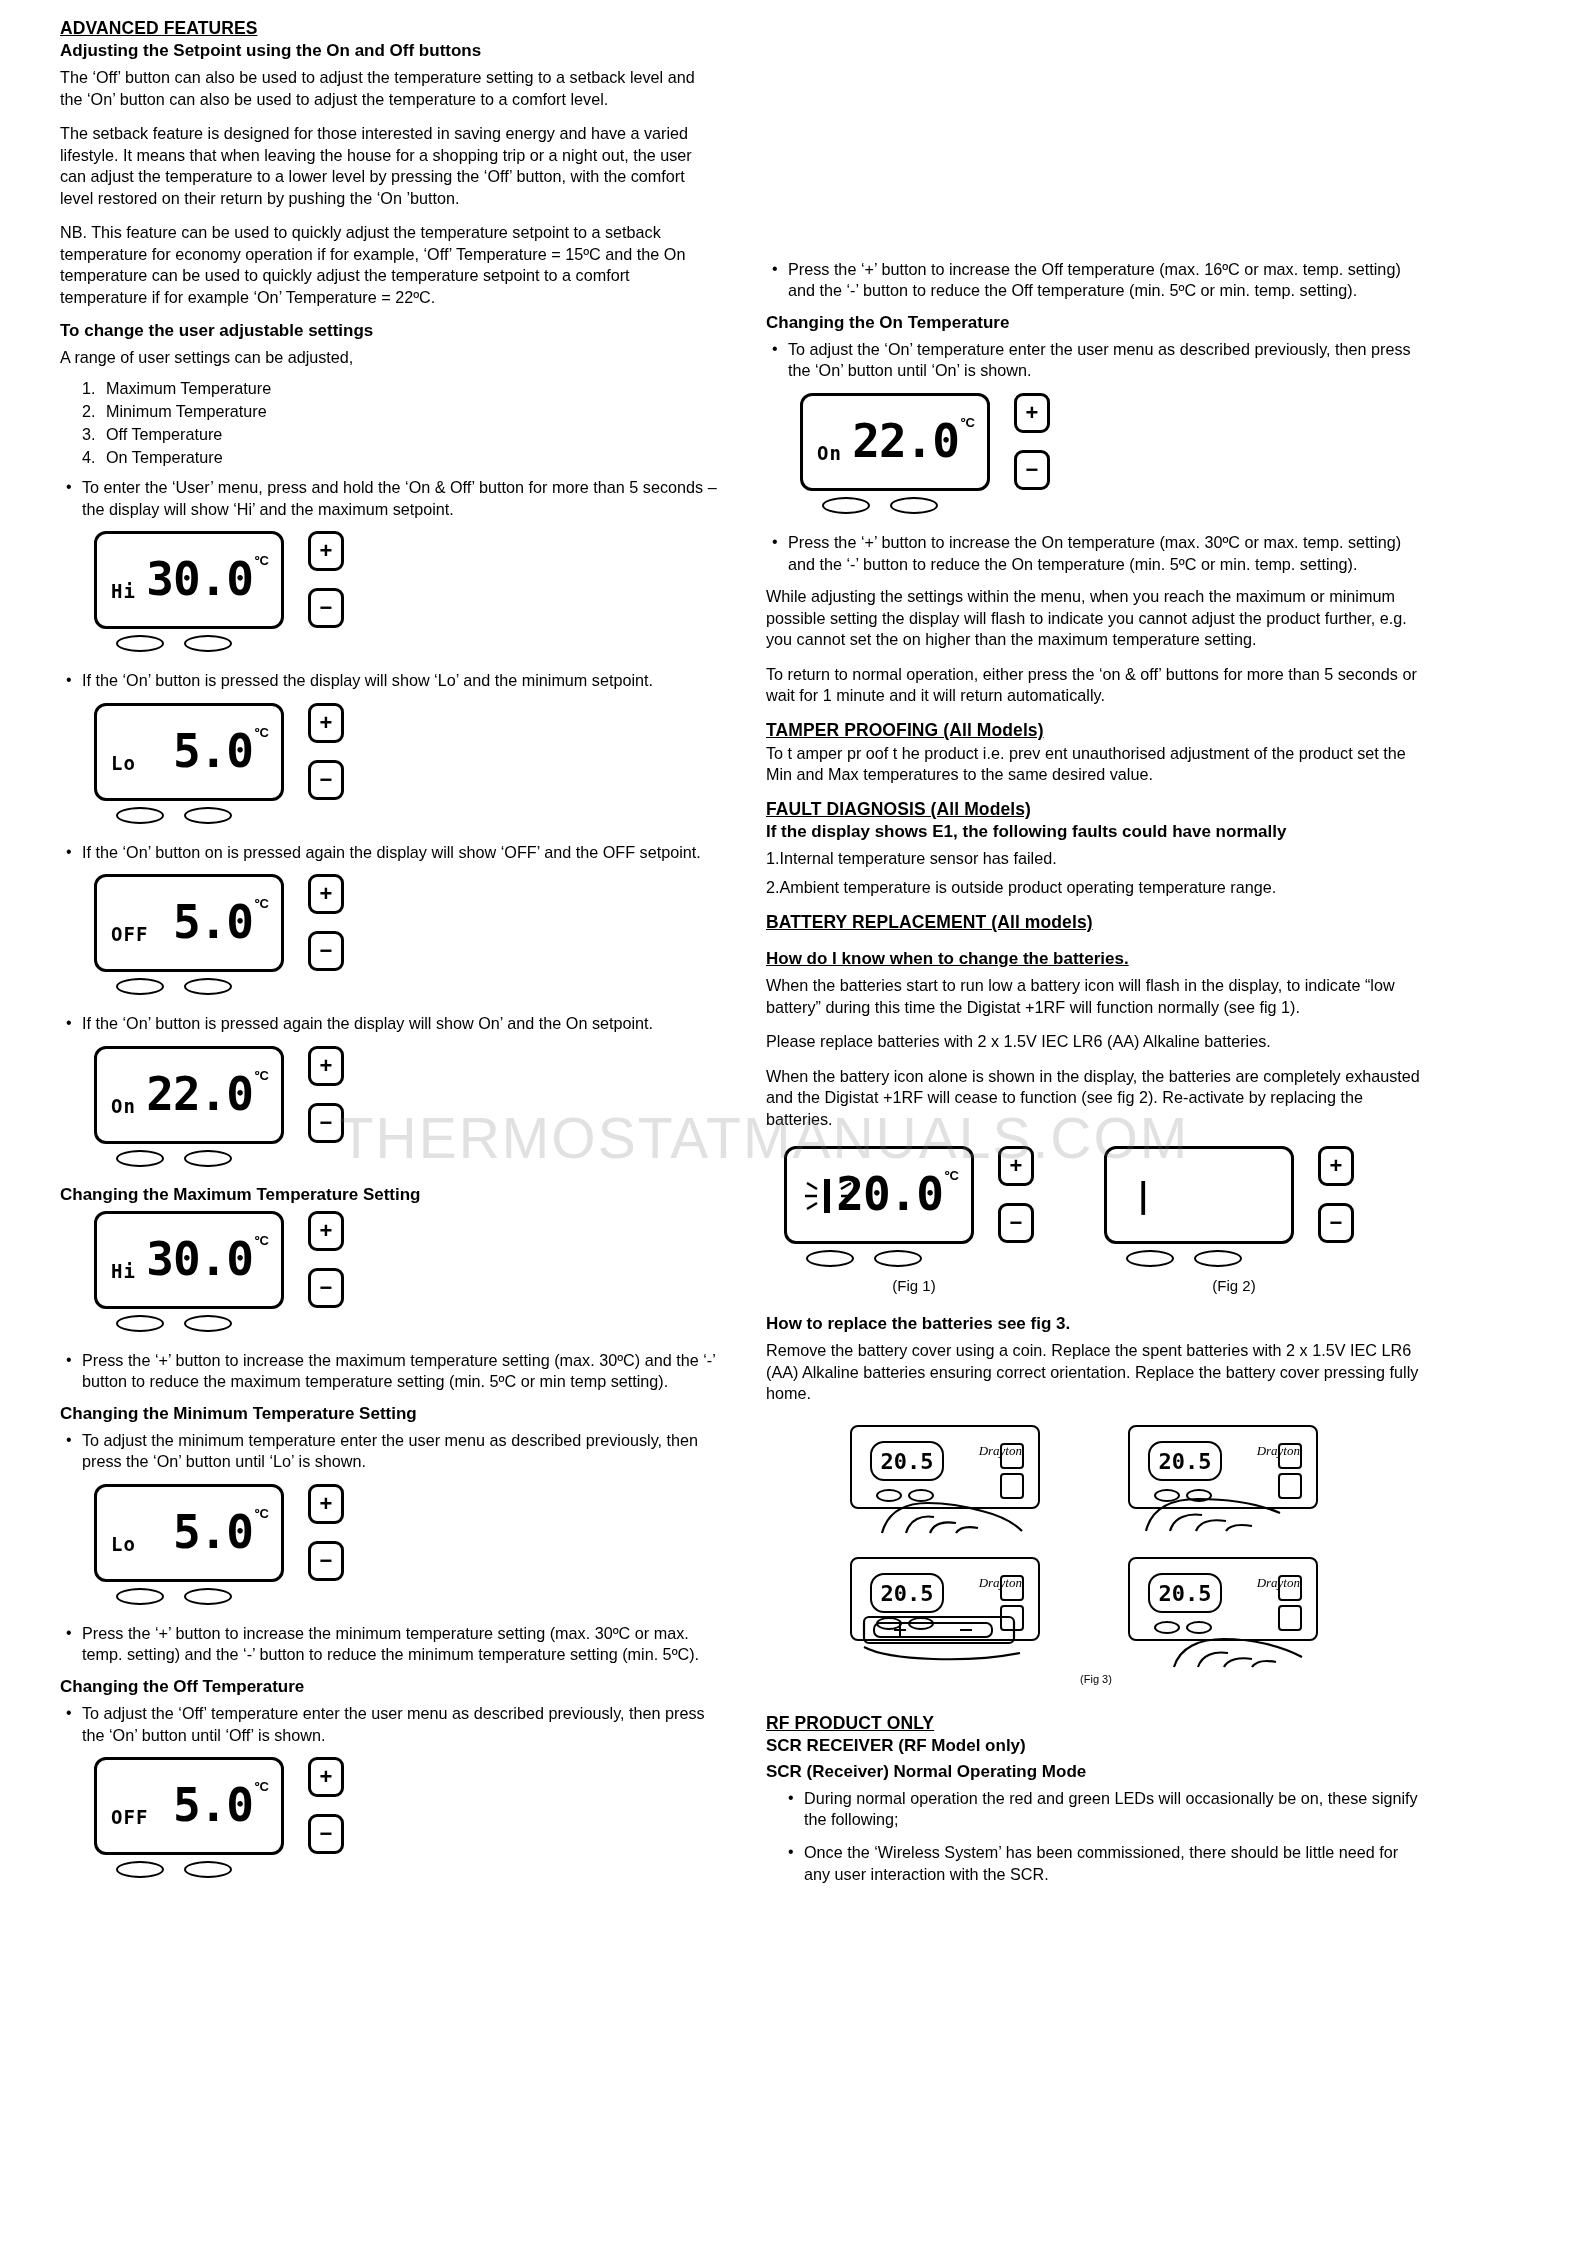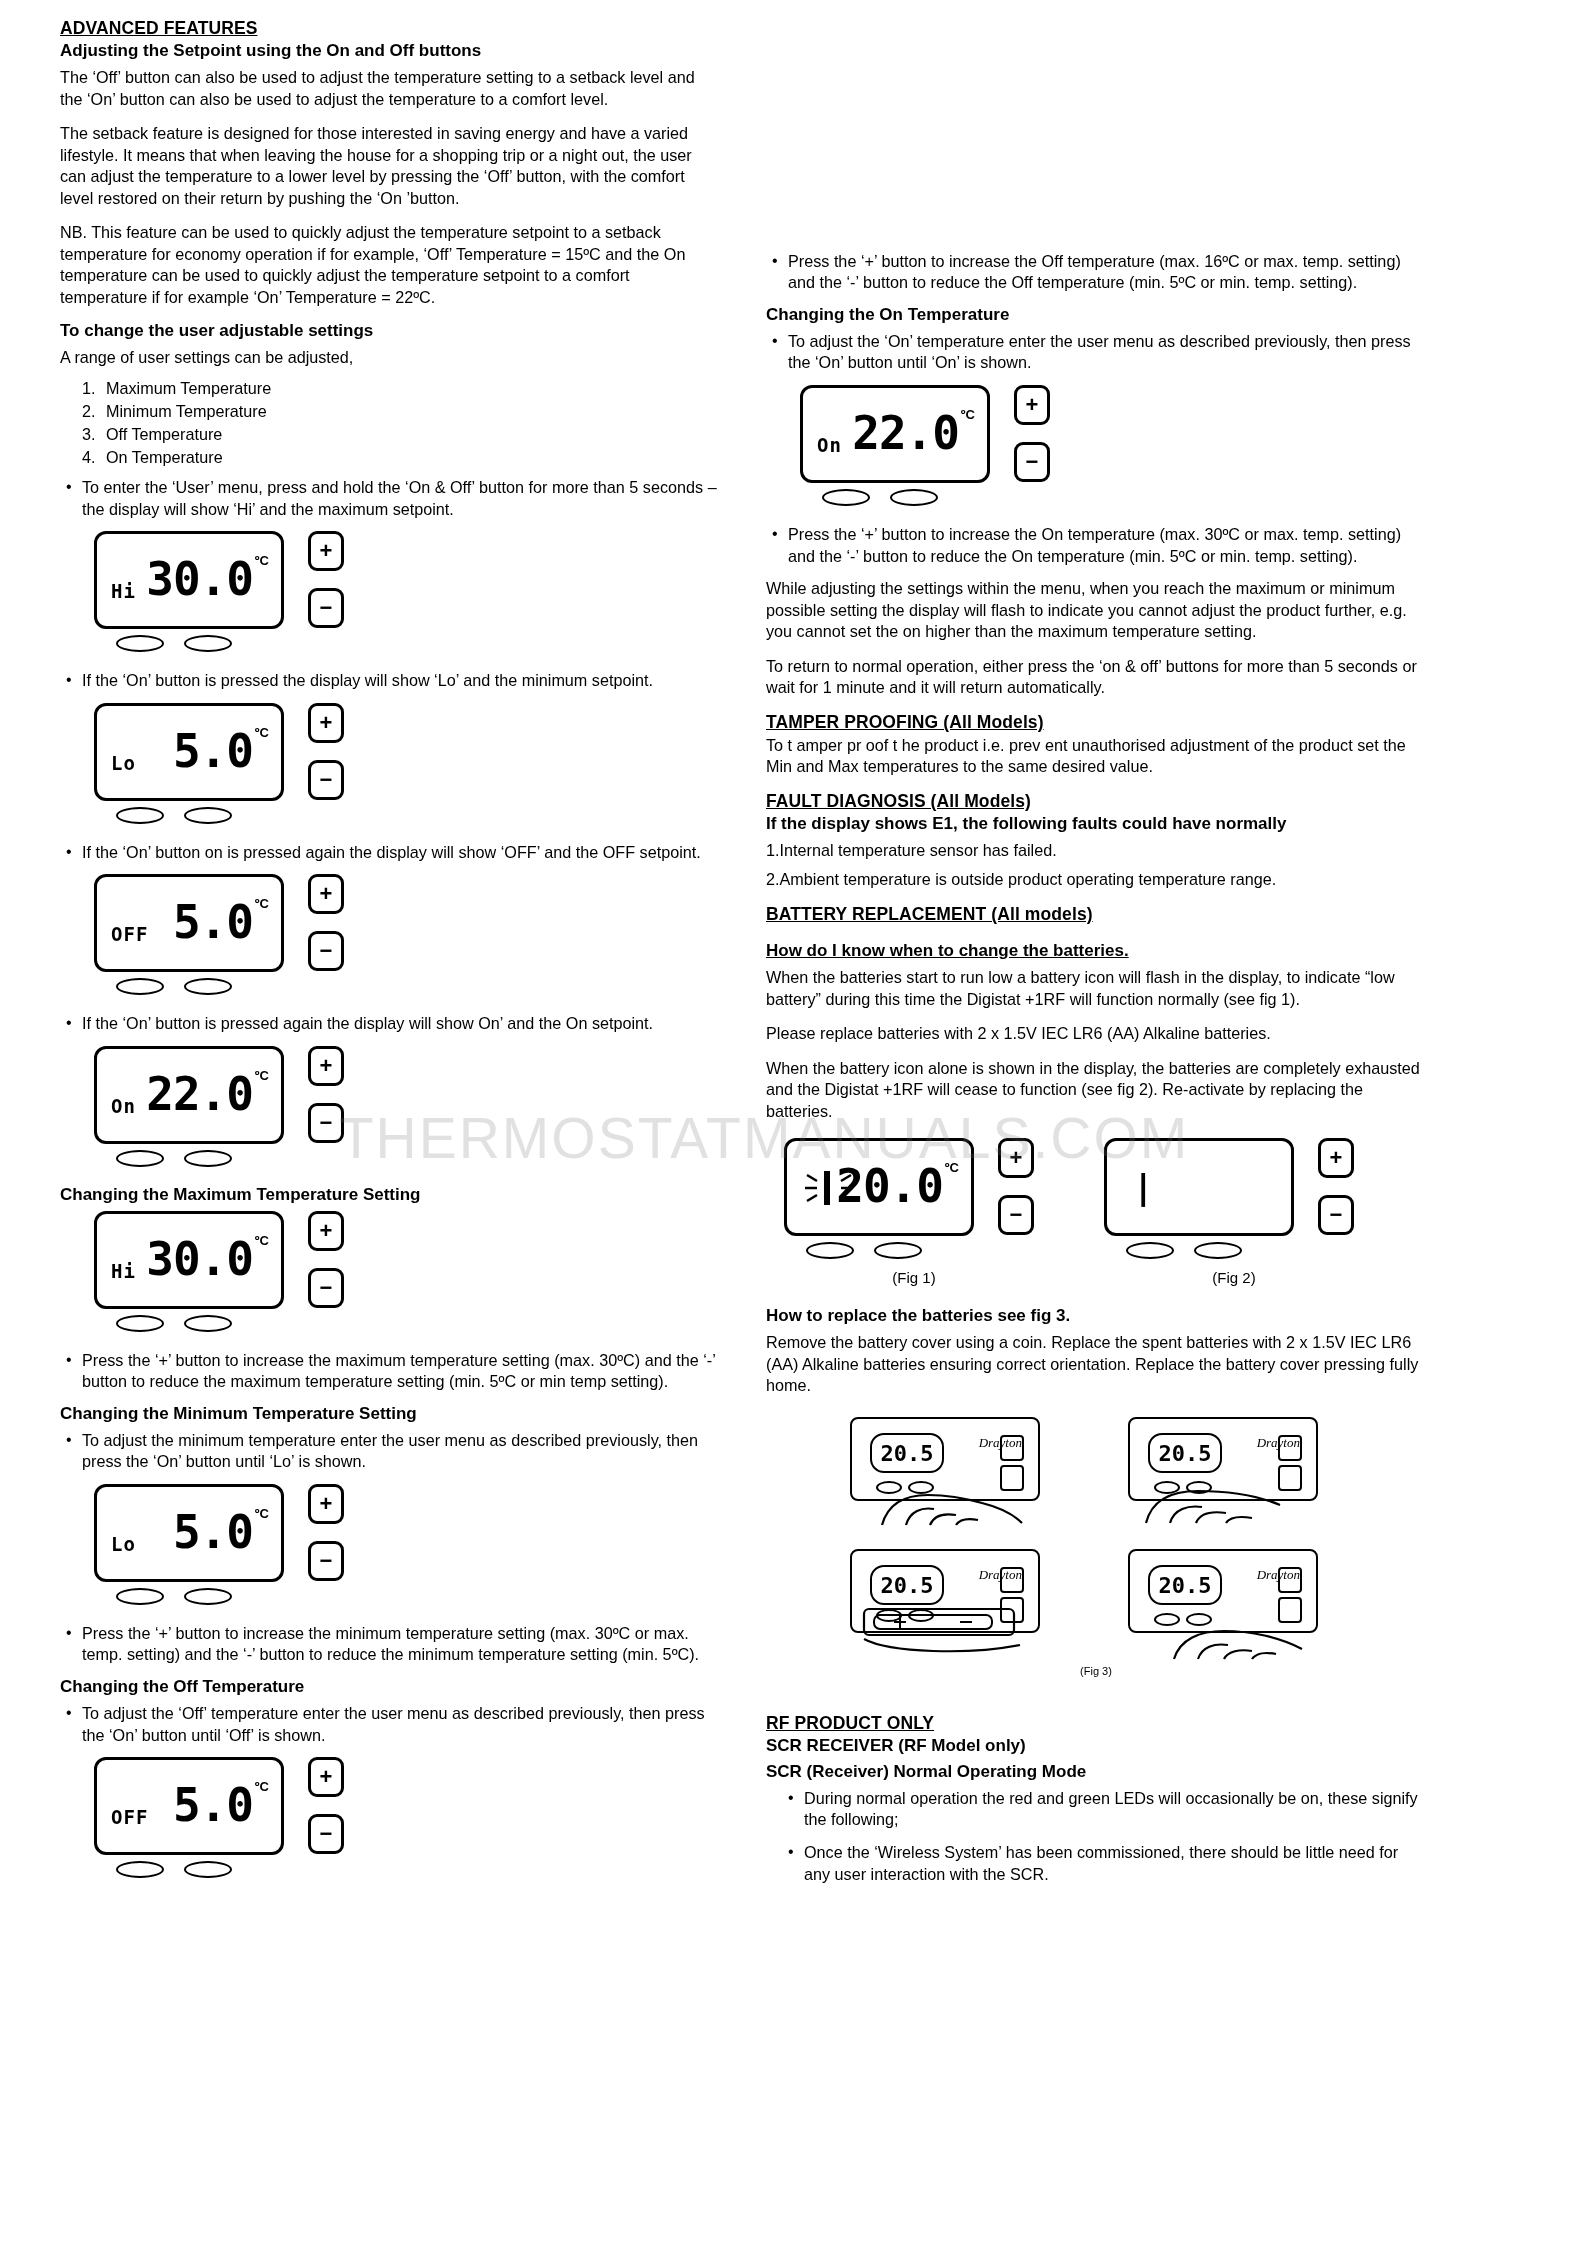--- a/index.html
+++ b/index.html
@@ -576,21 +576,21 @@
                 <path d="M64 50 C68 42 80 40 92 42"></path>
                 <path d="M92 50 C96 44 106 43 116 45"></path>
               </svg>
             </div>
 
           </div>
           <div class="fig3cap">(Fig 3)</div>
         </div>
       </div>
 
-      <h2 class="sec" style="margin-top:36px;">RF PRODUCT ONLY</h2>
+      <h2 class="sec" style="margin-top:28px;">RF PRODUCT ONLY</h2>
       <h3 class="sub">SCR RECEIVER (RF Model only)</h3>
       <h3 class="sub">SCR (Receiver) Normal Operating Mode</h3>
 
       <ul class="b" style="padding-left:16px;">
         <li>During normal operation the red and green LEDs will occasionally be on, these signify the following;</li>
         <li>Once the ‘Wireless System’ has been commissioned, there should be little need for any user interaction with the SCR.</li>
       </ul>
 
     </div>
   </div>

